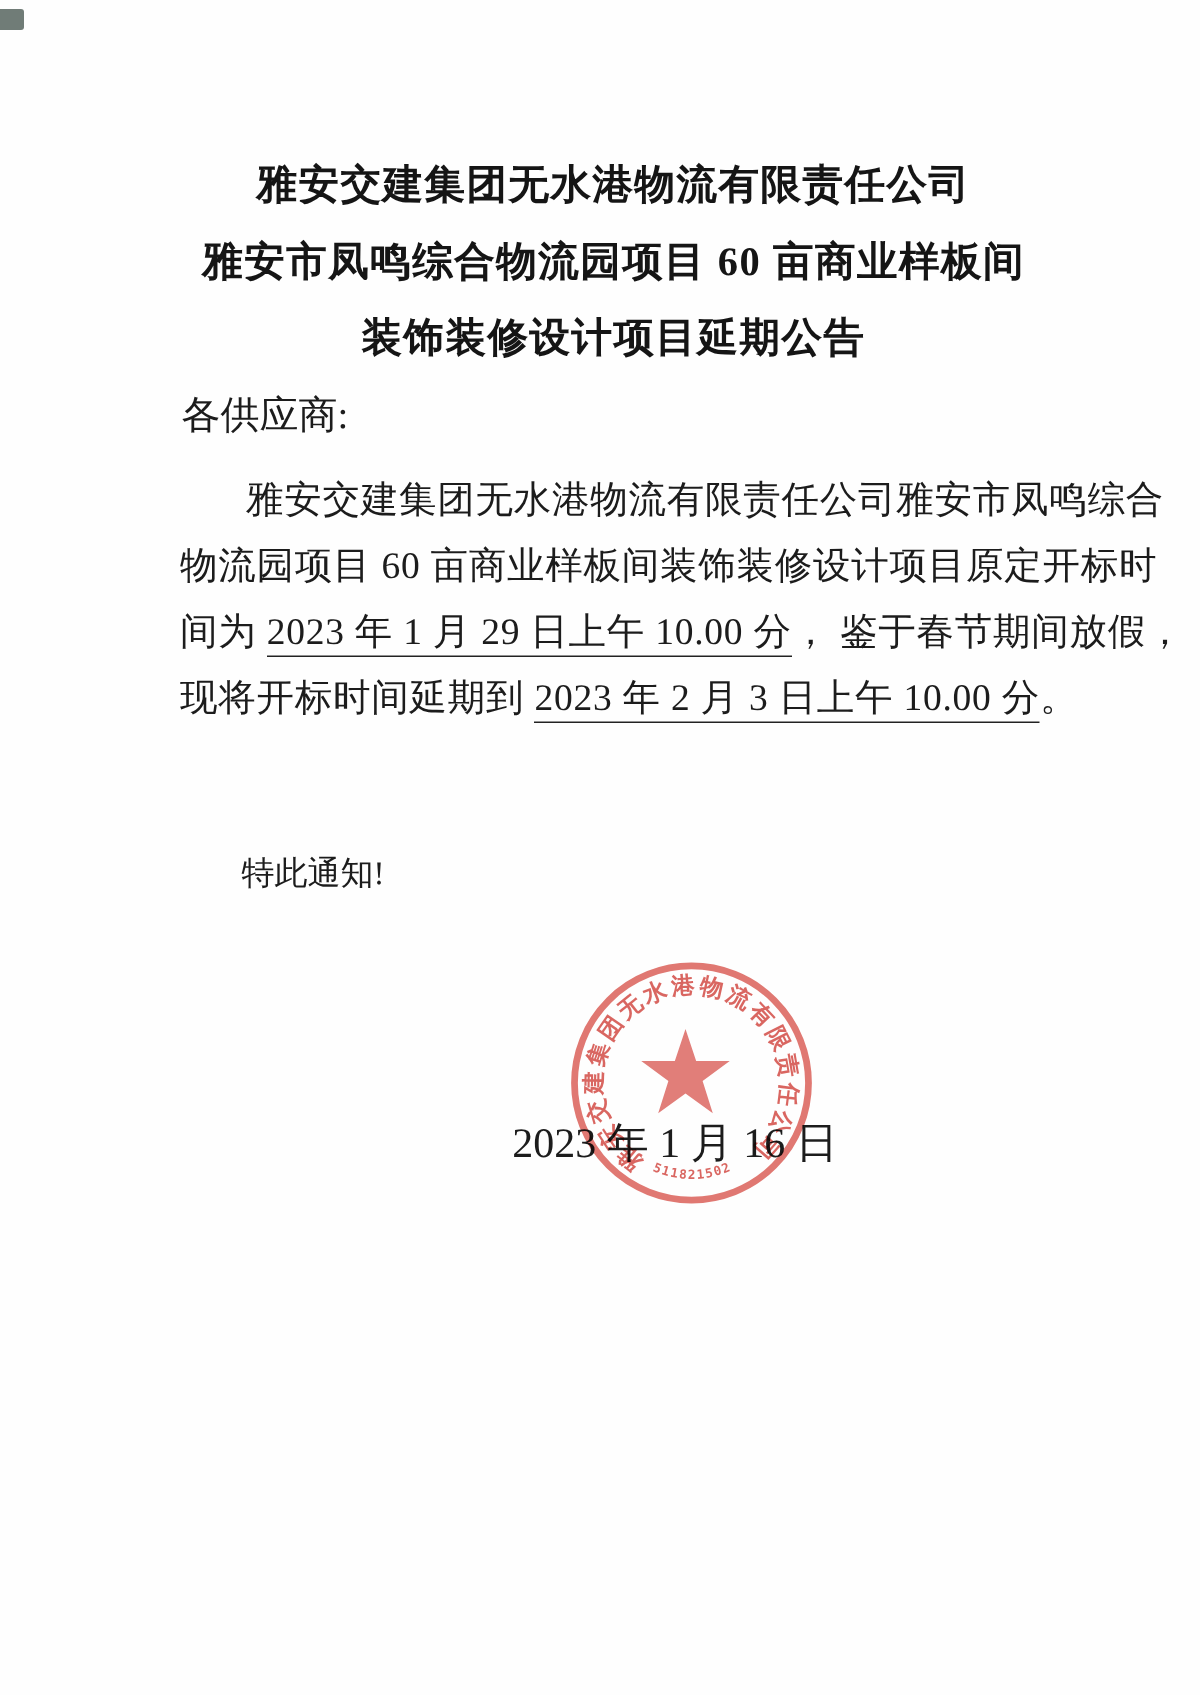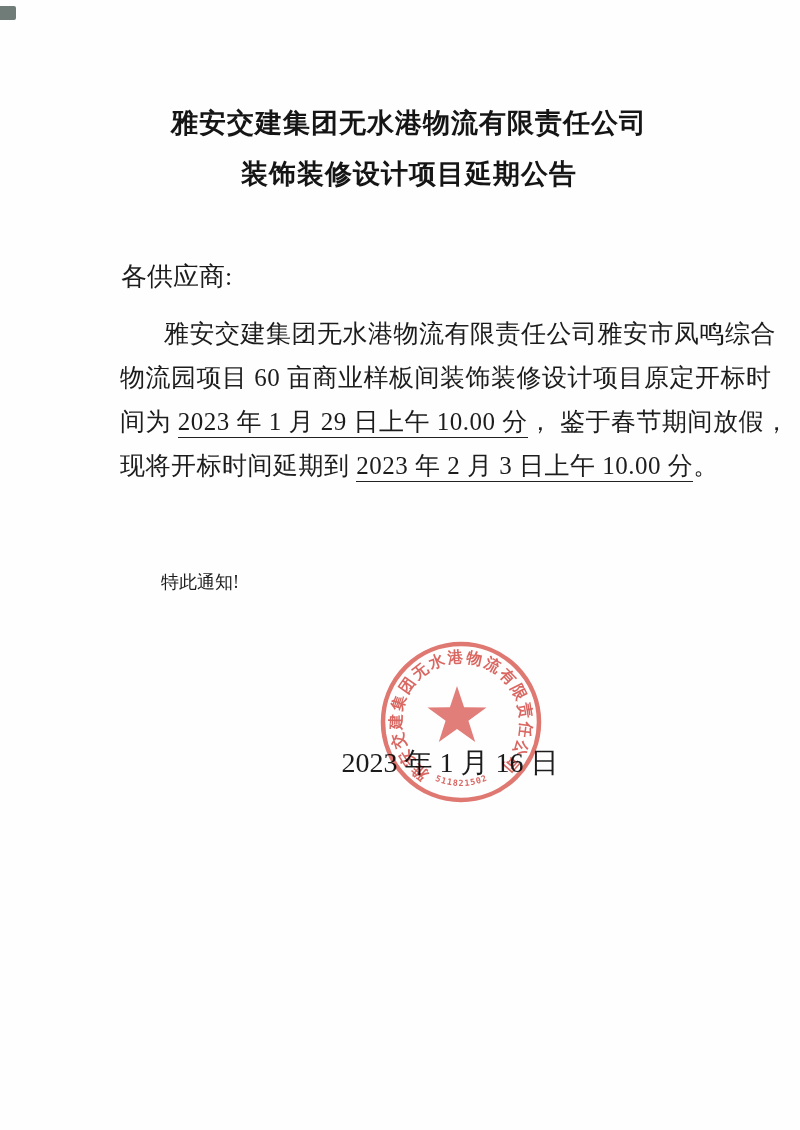--- a/index.html
+++ b/index.html
@@ -31,21 +31,21 @@
   .para{
     position:absolute;left:120px;top:312px;width:580px;
     font-size:25px;line-height:44px;
     letter-spacing:0.5px;
   }
   .p-line{white-space:nowrap;}
   .p-indent{padding-left:44px;}
   .ul{border-bottom:1.5px solid #222;padding-bottom:2px;}
   .notice{
     position:absolute;left:161px;top:567px;
-    font-size:18px;line-height:30px;white-space:nowrap;
+    font-size:22px;line-height:30px;white-space:nowrap;
   }
   .signature{
     position:absolute;left:225px;top:699px;
     font-size:21.5px;line-height:32px;white-space:nowrap;
   }
   .date{
     position:absolute;left:300px;top:748px;width:300px;
     text-align:center;
     font-size:28px;line-height:30px;white-space:nowrap;
   }
@@ -58,20 +58,21 @@
 </style>
 </head>
 <body>
 
 <div class="page">
 
   <div class="corner-mark"></div>
 
   <h1 class="title-block" style="margin:0;">
     <span class="title-line">雅安交建集团无水港物流有限责任公司</span>
+    <span class="title-line">雅安市凤鸣综合物流园项目 60 亩商业样板间</span>
     <span class="title-line">装饰装修设计项目延期公告</span>
   </h1>
 
   <div class="salutation">各供应商:</div>
 
   <div class="para">
     <div class="p-line p-indent">雅安交建集团无水港物流有限责任公司雅安市凤鸣综合</div>
     <div class="p-line">物流园项目 60 亩商业样板间装饰装修设计项目原定开标时</div>
     <div class="p-line"><span>间为 </span><span class="ul">2023 年 1 月 29 日上午 10.00 分</span><span>， 鉴于春节期间放假，</span></div>
     <div class="p-line"><span>现将开标时间延期到 </span><span class="ul">2023 年 2 月 3 日上午 10.00 分</span><span>。</span></div>

